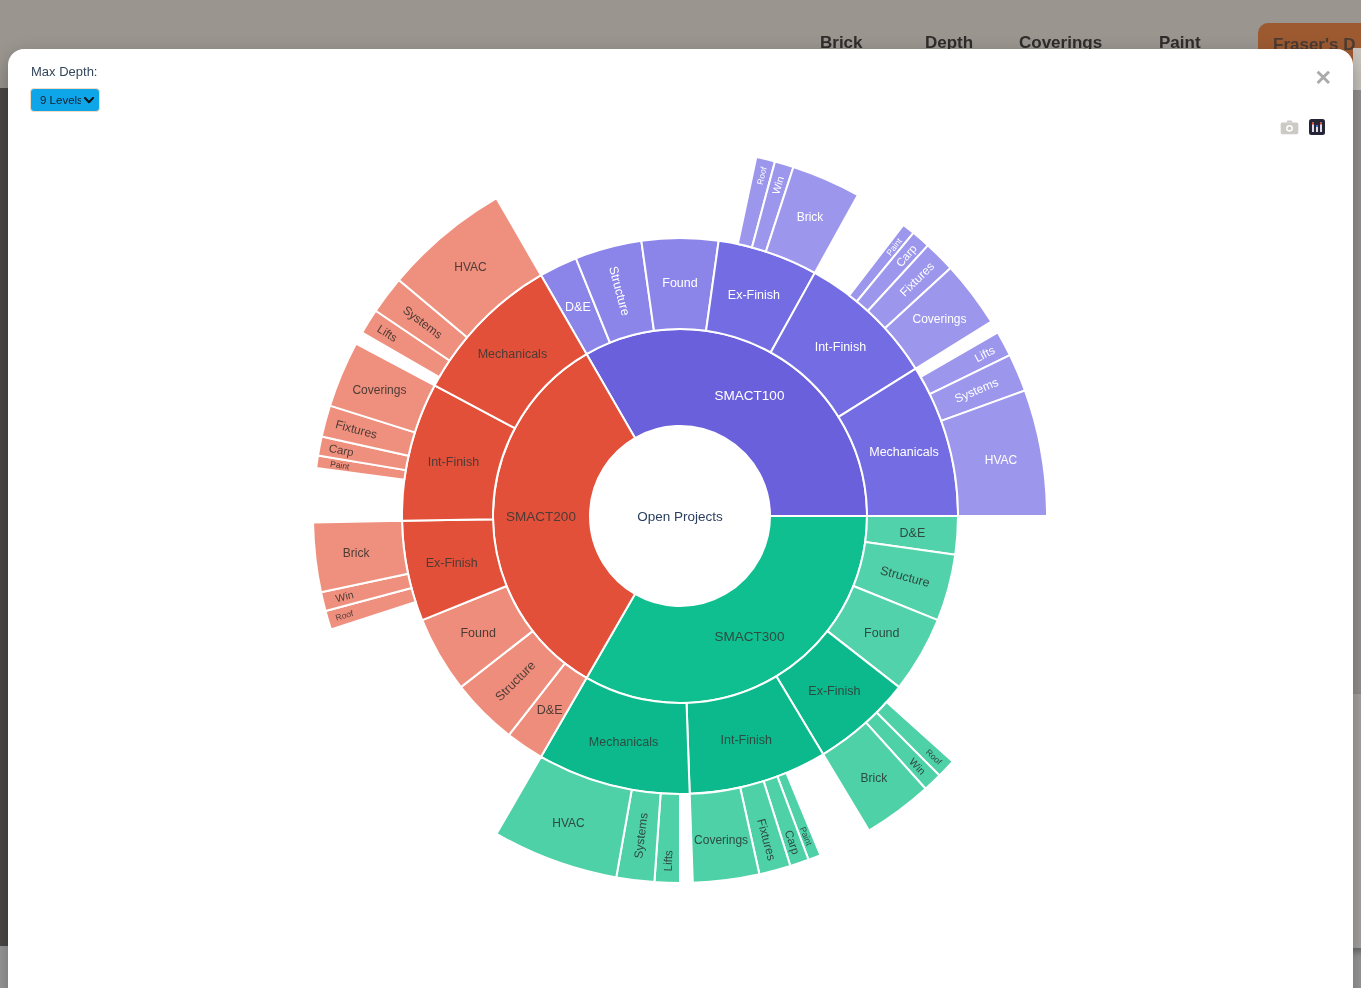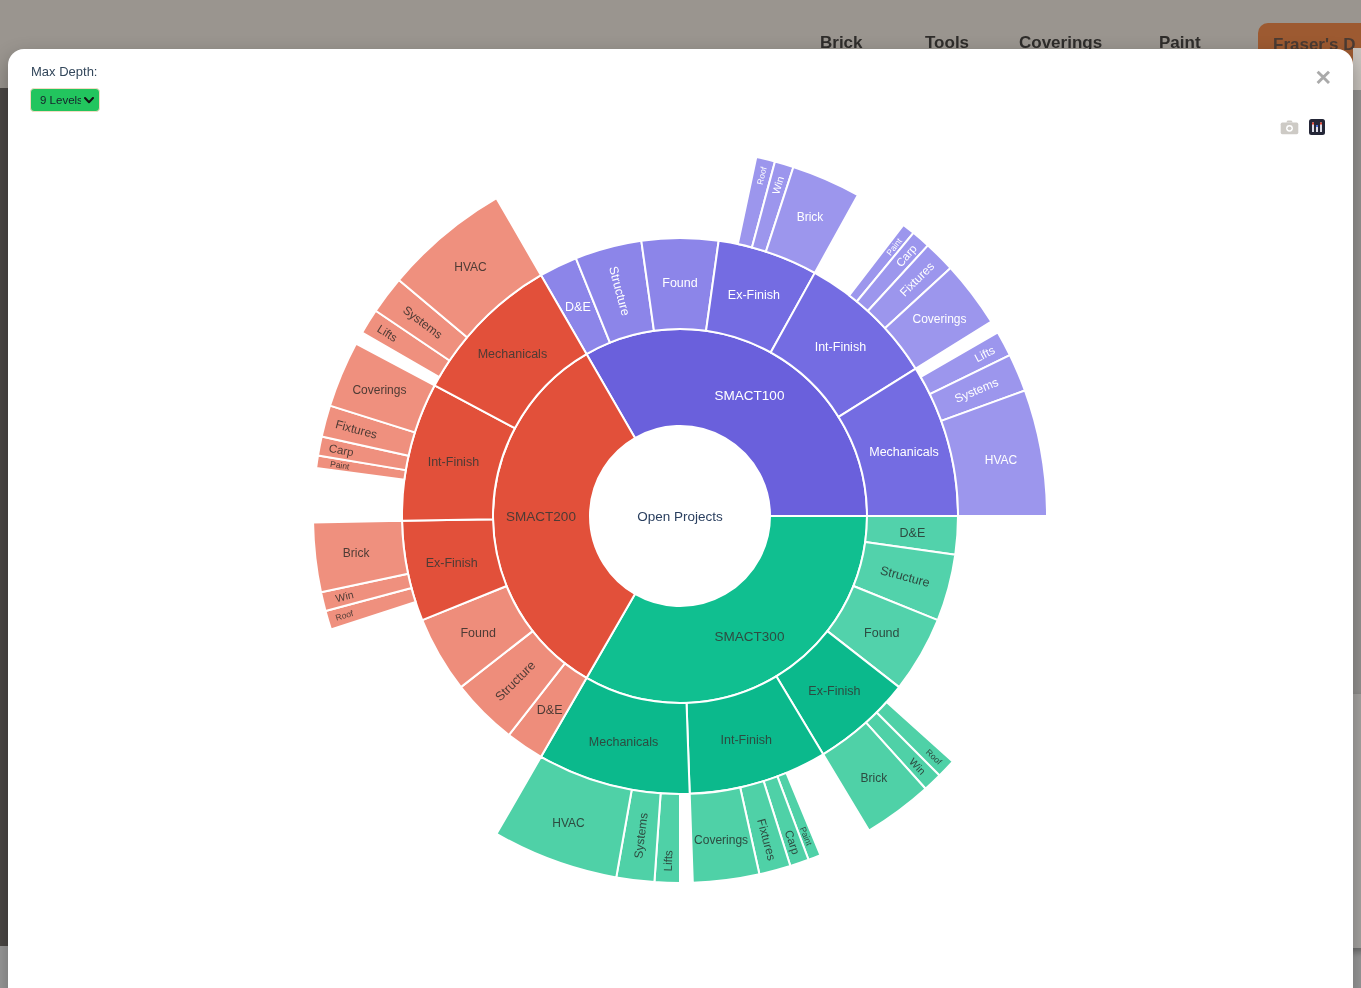--- a/index.html
+++ b/index.html
@@ -18,38 +18,38 @@
   .right-strip { position:absolute; left:1353px; top:90px; width:8px; height:850px; background:#949290; }
   .content-card{ position:absolute; left:118px; top:694px; width:1312px; height:254px;
                  background:#a7a5a2; border-radius:8px; box-shadow:0 4px 6px rgba(0,0,0,0.30); }
 
   
   .modal { position:absolute; left:8px; top:49px; width:1345px; height:977px; background:#ffffff;
            border-radius:16px; box-shadow:0 8px 20px rgba(0,0,0,0.30); z-index:10; }
   .max-depth-label { position:absolute; left:23px; top:15px; font-size:13px; color:#33475b; }
   .select-wrap { position:absolute; left:22px; top:39px; width:70px; height:24px; }
   .select-wrap select { width:100%; height:100%; -webkit-appearance:none; appearance:none;
-           border:1px solid #f3dcc2; border-radius:4px; background:#22c55e; color:#16202b;
+           border:1px solid #f3dcc2; border-radius:4px; background:#0ea5e9; color:#16202b;
            font-size:11.5px; font-family:"Liberation Sans", sans-serif; padding:0 18px 0 9px; outline:none; }
   .select-wrap .chev { position:absolute; right:6px; top:9px; pointer-events:none; }
   .close-btn { position:absolute; right:21px; top:18px; background:none; border:none; cursor:pointer;
                font-size:21px; font-weight:700; color:#aaaaaa; line-height:1; font-family:"Liberation Sans", sans-serif; }
   .modebar { position:absolute; top:70px; right:28px; display:flex; gap:10px; align-items:center; }
   .modebar .mb-btn { cursor:pointer; display:block; }
   #sunburst { position:absolute; left:0; top:0; }
   svg text { font-family:"Liberation Sans", sans-serif; }
 </style>
 </head>
 <body>
 
 <div class="stage">
 
   <div class="page-header">
     <span class="nav-link" style="left:820px">Brick</span>
-    <span class="nav-link" style="left:925px">Tools</span>
+    <span class="nav-link" style="left:925px">Depth</span>
     <span class="nav-link" style="left:1019px">Coverings</span>
     <span class="nav-link" style="left:1159px">Paint</span>
     <div class="cta-button">
       <span>Fraser's D</span>
     </div>
   </div>
 
   <div class="left-strip"></div>
   <div class="right-sliver"></div>
   <div class="right-strip"></div>

